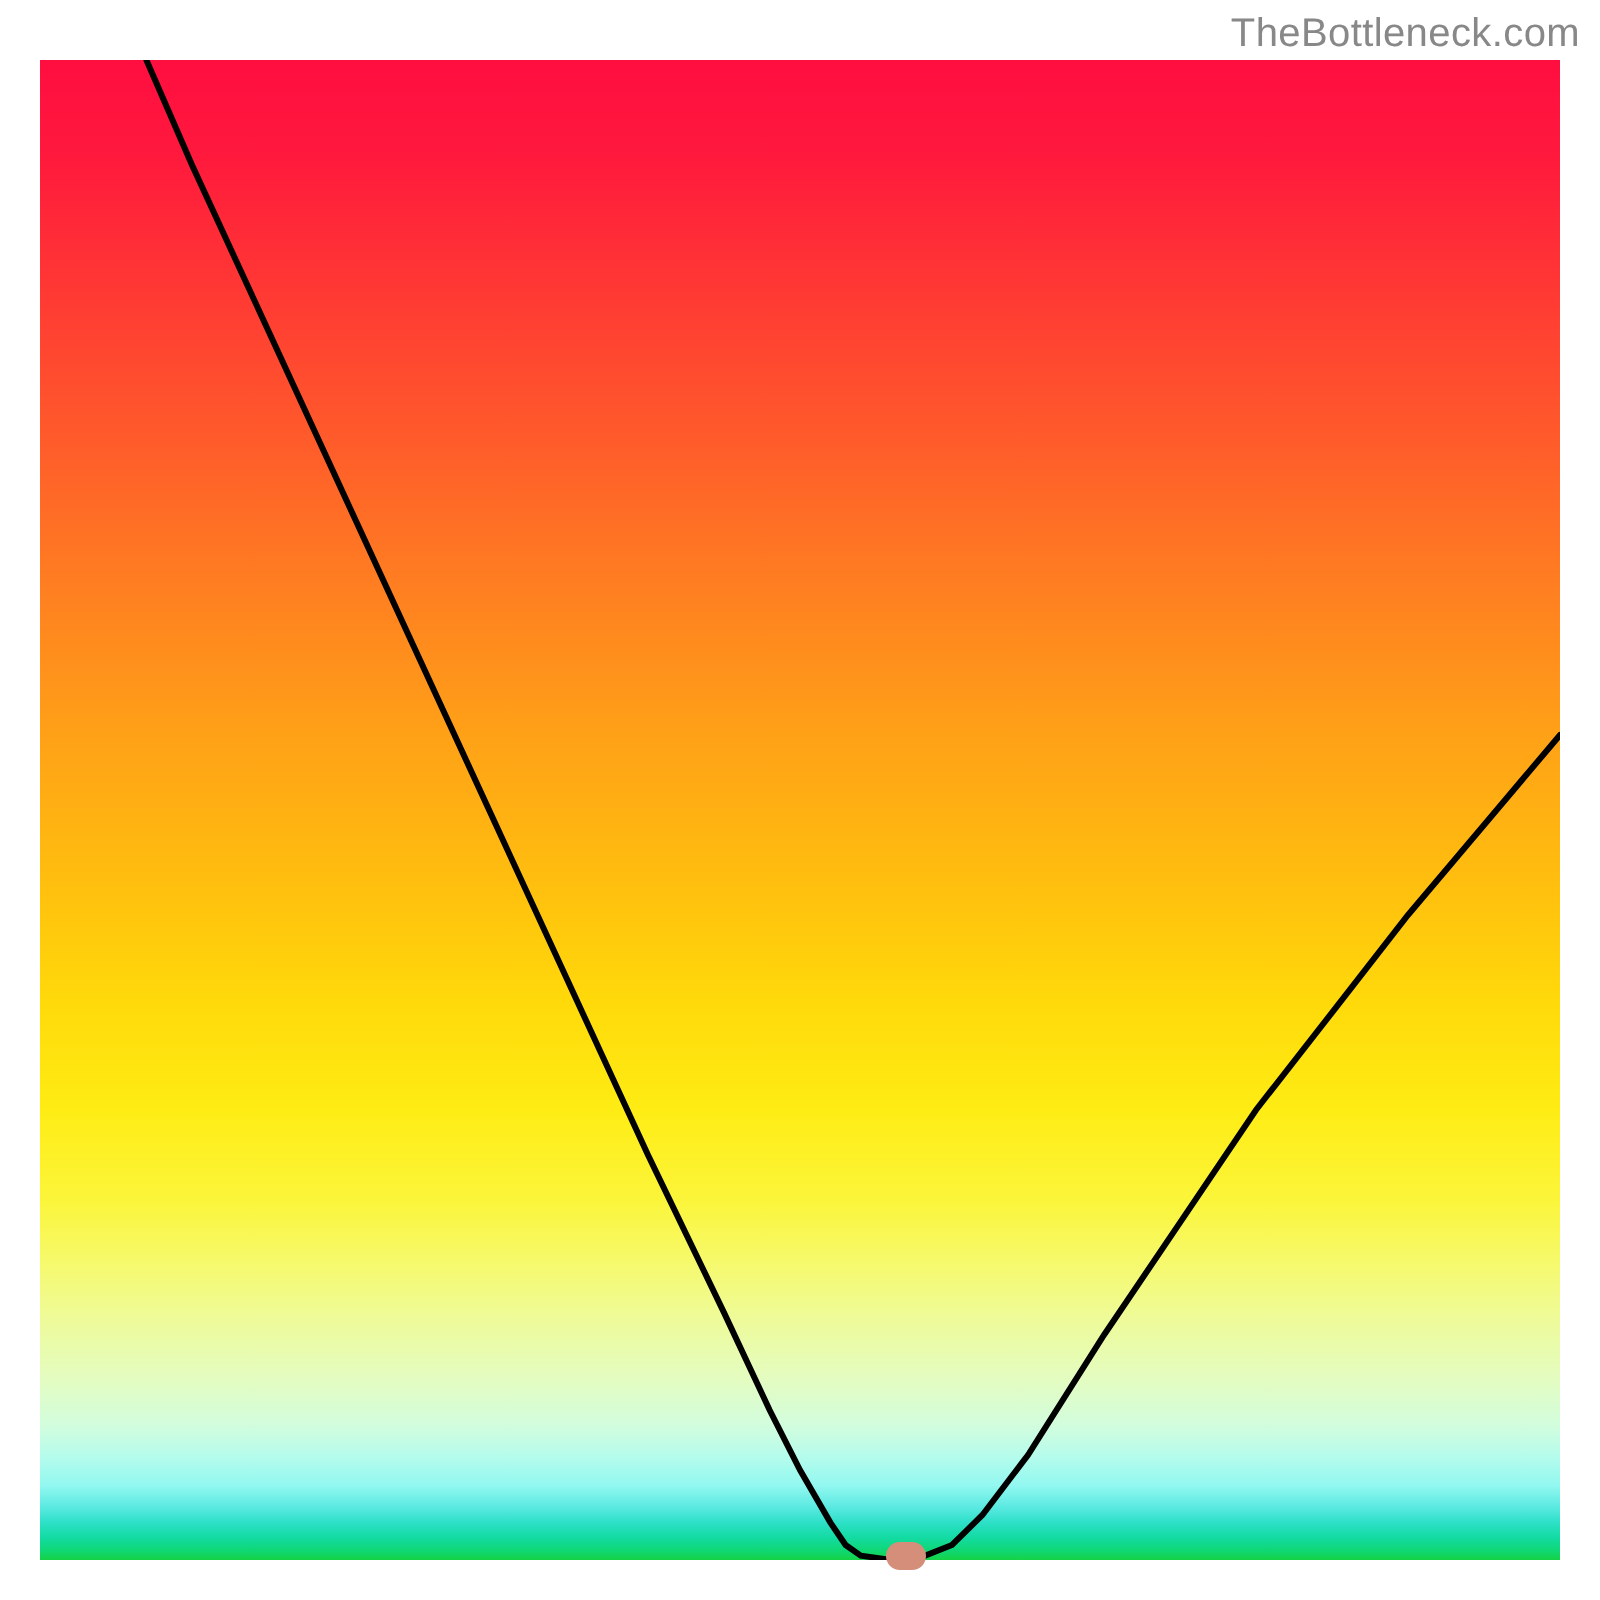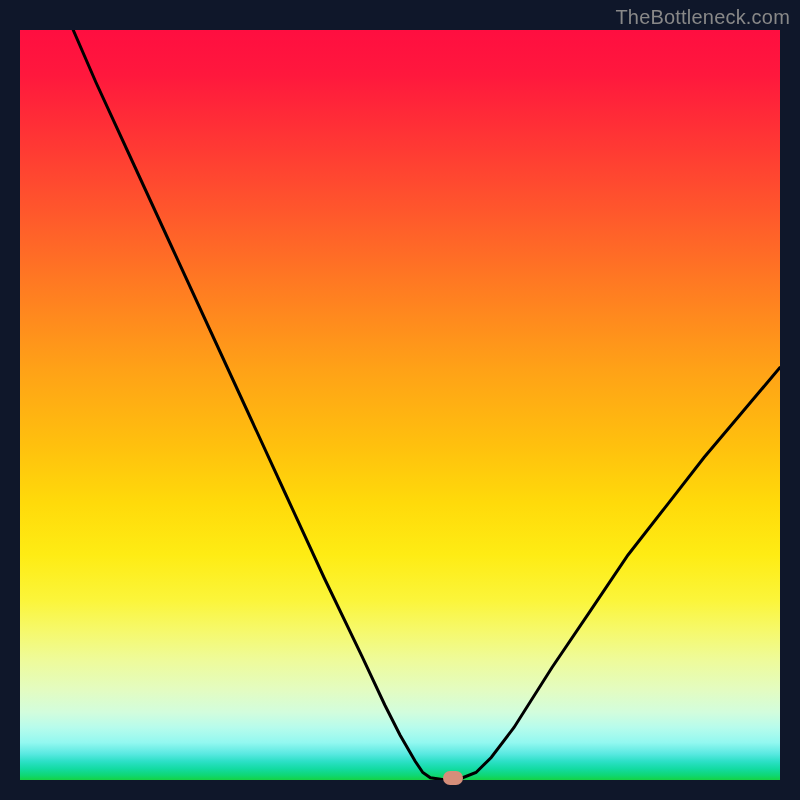--- a/index.html
+++ b/index.html
@@ -8,21 +8,21 @@
     width: 800px;
     height: 800px;
     background: #000;
     font-family: Arial, sans-serif;
     overflow: hidden;
   }
   .container {
     width: 800px;
     height: 800px;
     position: relative;
-    background: #0f172a;
+    background: #ffffff;
   }
   .watermark {
     position: absolute;
     top: 6px;
     right: 10px;
     color: #888;
     font-size: 20px;
     font-weight: 500;
     z-index: 10;
     letter-spacing: 0.2px;

